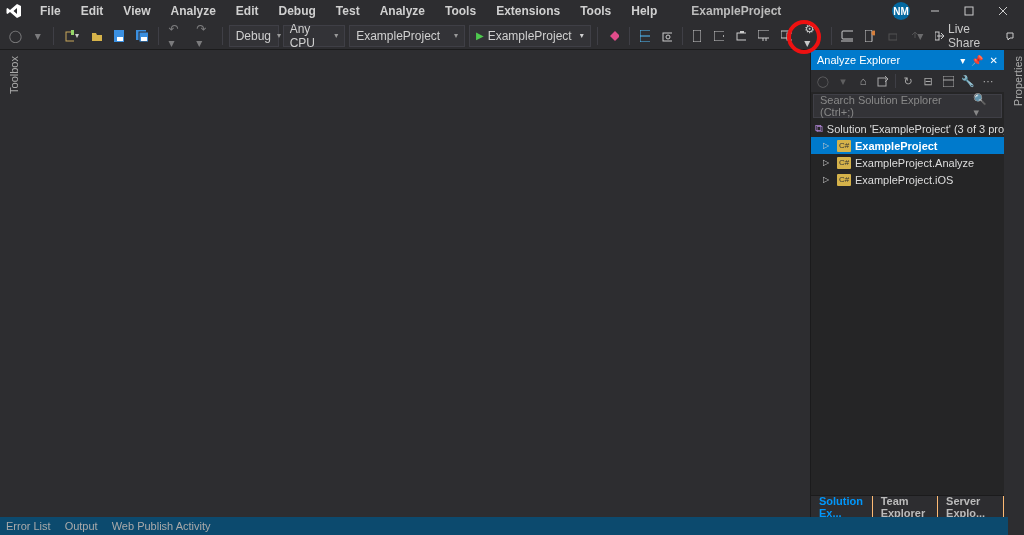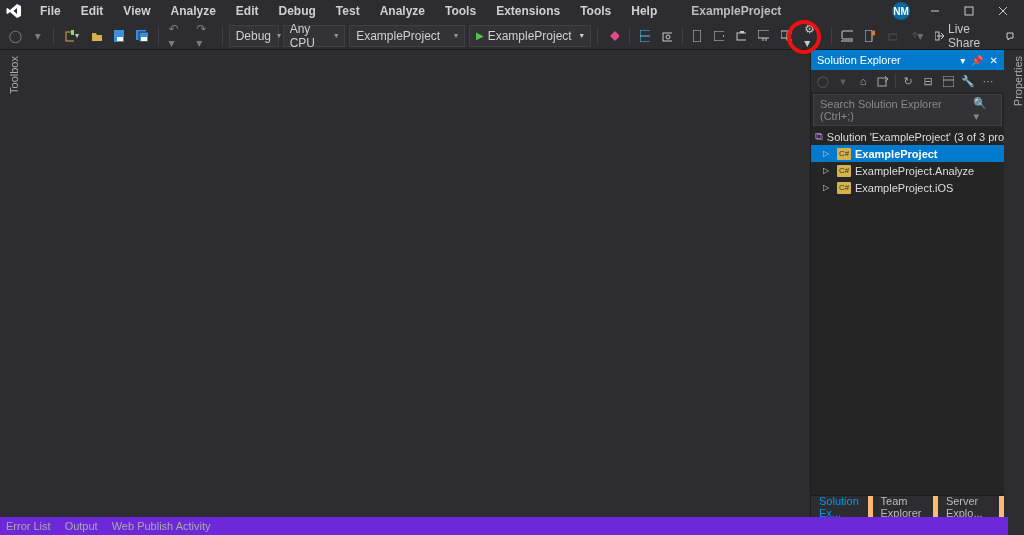--- a/index.html
+++ b/index.html
@@ -35,34 +35,34 @@
   .sidebar-tab-left span { transform:rotate(180deg); display:inline-block; }
   .editor { flex:1; background:#2d2d30; }
   .right-pane { width:194px; display:flex; flex-direction:column; background:#252526; border-left:1px solid #1b1b1c; }
   .sidebar-tab-right { width:20px; background:#2d2d30; writing-mode:vertical-rl; padding-top:6px; color:#aaa; font-size:11px; }
   .sidebar-tab-right span { transform:rotate(180deg); display:inline-block; }
   
   .panel-header { height:20px; background:#007acc; color:#fff; display:flex; align-items:center; padding:0 6px; font-size:11px; }
   .panel-header .hdr-btns { margin-left:auto; display:flex; gap:6px; font-size:10px; }
   .panel-toolbar { height:22px; background:#2d2d30; display:flex; align-items:center; padding:0 4px; gap:4px; color:#aaa; }
   .panel-toolbar .mini { width:16px; height:16px; display:flex; align-items:center; justify-content:center; font-size:11px; }
-  .panel-search { height:32px; background:#333337; border:1px solid #3f3f46; display:flex; align-items:center; padding:0 6px; color:#888; font-size:11px; margin:2px; }
+  .panel-search { height:24px; background:#333337; border:1px solid #3f3f46; display:flex; align-items:center; padding:0 6px; color:#888; font-size:11px; margin:2px; }
   .panel-search .mag { margin-left:auto; }
   .tree { flex:1; background:#252526; overflow:auto; font-size:11px; }
   .tree-row { height:17px; display:flex; align-items:center; padding-left:4px; gap:4px; color:#ddd; white-space:nowrap; }
   .tree-row.sel { background:#007acc; color:#fff; }
   .tree-arrow { width:10px; font-size:8px; color:#ccc; }
   .tree-icon { width:14px; height:12px; display:inline-flex; align-items:center; justify-content:center; font-size:10px; }
   .proj-icon { background:#d6b34a; color:#333; border-radius:1px; padding:0 1px; font-size:8px; }
   .sln-icon { color:#b387d8; font-size:11px; }
   .panel-tabs { height:22px; background:#2d2d30; border-top:1px solid #1b1b1c; display:flex; align-items:center; font-size:11px; }
-  .panel-tab { padding:0 8px; height:100%; display:flex; align-items:center; color:#bbb; border-right:5px solid #fdba74; }
+  .panel-tab { padding:0 8px; height:100%; display:flex; align-items:center; color:#bbb; border-right:1px solid #fdba74;font-weight:bold; }
   .panel-tab.active { color:#0097fb; }
   
-  .statusbar { position:absolute; bottom:0; left:0; right:16px; height:18px; background:#6d28d9; display:flex; align-items:center; padding:0 6px; gap:14px; color:#aaa; font-size:11px; }
+  .statusbar { position:absolute; bottom:0; left:0; right:16px; height:18px; background:#0c4a6e; display:flex; align-items:center; padding:0 6px; gap:14px; color:#aaa; font-size:11px; }
   .statusbar .item { cursor:default; }
   
   .anno-circle { position:absolute; width:34px; height:34px; border:4px solid #e11; border-radius:50%; pointer-events:none; }
   svg { display:block; }
 </style>
 </head>
 <body>
 
 <div class="titlebar">
   <div class="logo">
@@ -246,21 +246,21 @@
       </div>
   </div>
 </div>
 
 <div class="main">
   <div class="sidebar-tab-left"><span>Toolbox</span></div>
   <div class="editor"></div>
 
   <div class="right-pane">
     <div class="panel-header">
-      <span>Solution Explorer</span>
+      <span>Analyze Explorer</span>
       <div class="hdr-btns">
         <span>▾</span>
         <span>📌</span>
         <span>✕</span>
       </div>
     </div>
     <div class="panel-toolbar">
       <div class="mini" style="opacity:.4">◯</div>
       <div class="mini" style="opacity:.4">▾</div>
       <div class="mini">⌂</div>

